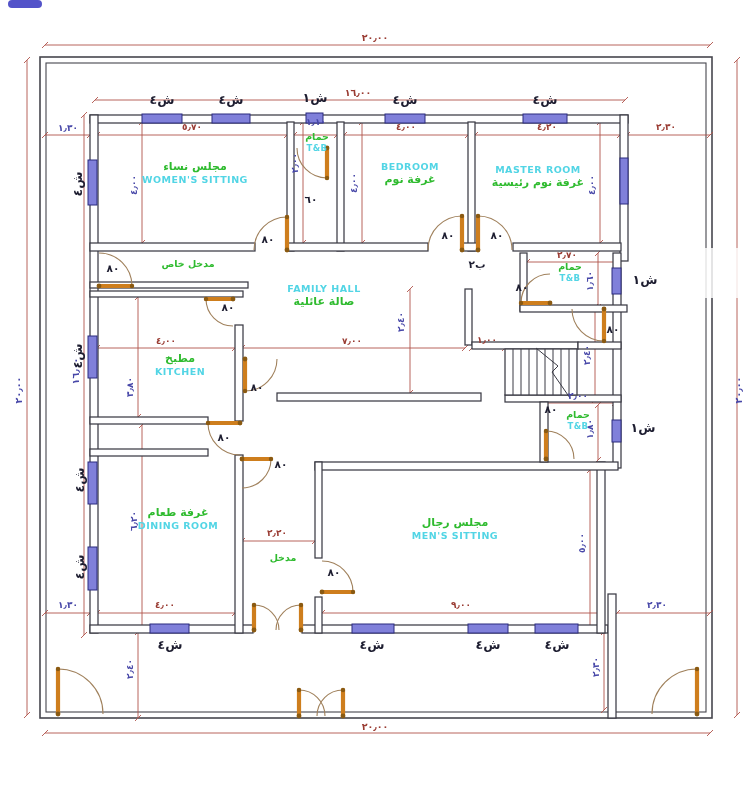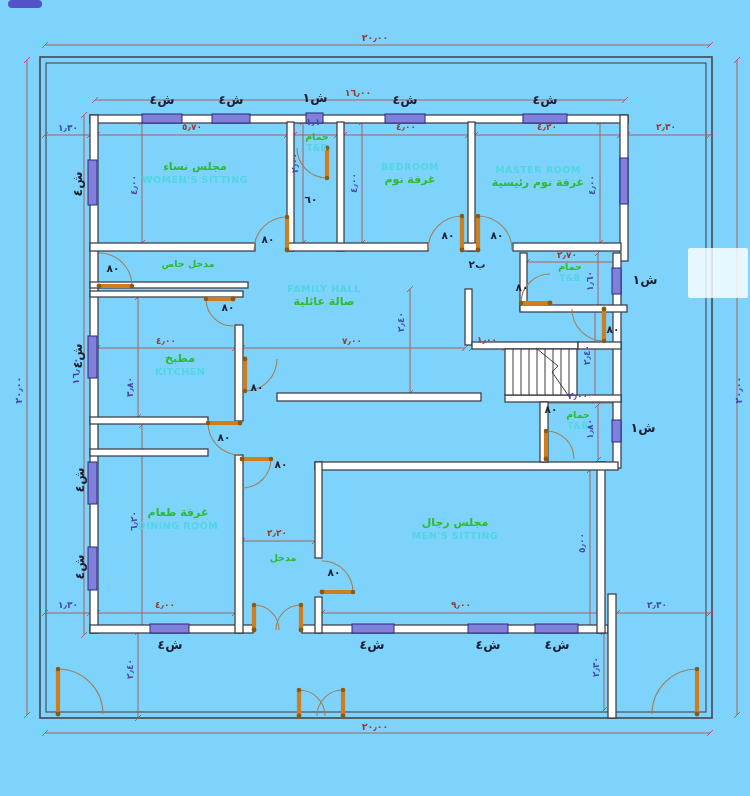--- a/index.html
+++ b/index.html
@@ -1,16 +1,16 @@
 <!DOCTYPE html>
 <html><head>
 <meta charset="utf-8">
 <style>
   html,body{margin:0;padding:0;background:#e8e8e8;}
-  .plan-wrap{position:relative;width:750px;height:796px;background:#7dd3fc;overflow:hidden;
+  .plan-wrap{position:relative;width:750px;height:796px;background:#ffffff;overflow:hidden;
     font-family:"DejaVu Sans",sans-serif;}
   svg{position:absolute;left:0;top:0;}
   svg text{font-family:"DejaVu Sans",sans-serif;}
   .wall{fill:#ffffff;stroke:#3b3b45;stroke-width:1.25;}
   .bound{fill:none;stroke:#46464e;}
   .dimline{stroke:#b0524a;stroke-width:0.9;fill:none;}
   .win{fill:#8080da;stroke:#2a2a7e;stroke-width:1;}
   .arc{fill:none;stroke:#a0815c;stroke-width:1.1;}
   .leaf{stroke:#ce7e1d;stroke-width:4.2;stroke-linecap:round;}
   .hinge{fill:#8a5a12;}

